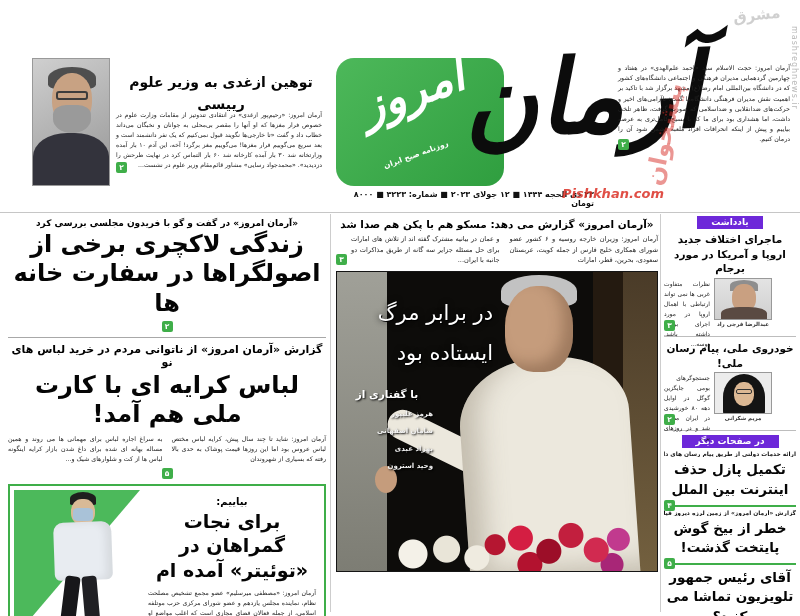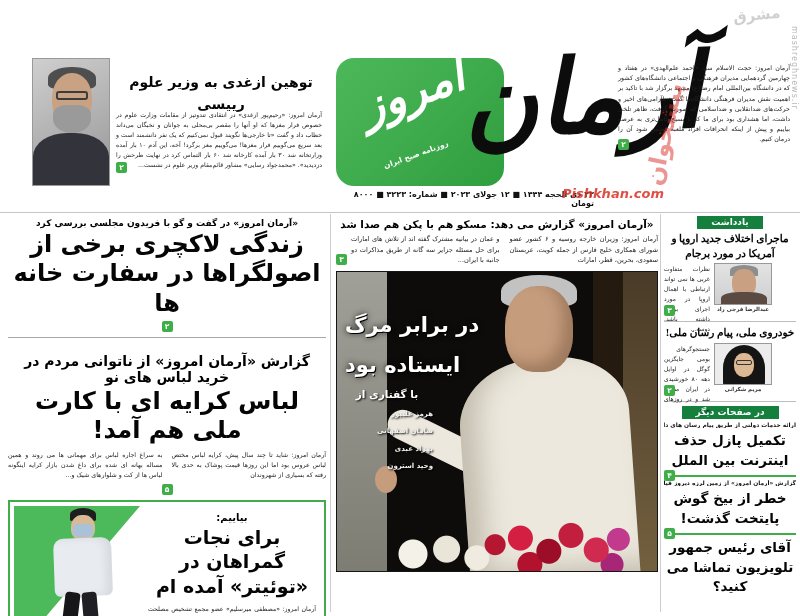--- a/index.html
+++ b/index.html
@@ -45,21 +45,21 @@
   .hr-main { position:absolute; top:212px; left:0; width:800px; border-top:1px solid #c6c6c6; }
   .vl { position:absolute; top:214px; border-left:1px solid #cdcdcd; height:398px; }
   .vl1 { left:330px; } .vl2 { left:660px; }
 
   
   .col-left { position:absolute; left:8px; top:216px; width:318px; }
   .lux-kick { font-size:9px; margin-top:2px; }
   .lux-title { font-size:24px; line-height:1.22; margin-top:2px; letter-spacing:-.5px; }
   .bc { display:block; margin:3px auto 0; }
   .ldiv { border-top:1px solid #a8a8a8; margin-top:5px; }
-  .rent-kick { font-size:14px; margin-top:15px; }
+  .rent-kick { font-size:11px; margin-top:5px; }
   .rent-title { font-size:24px; line-height:1.22; margin-top:2px; letter-spacing:-.5px; }
   .rent-body { display:flex; gap:9px; margin-top:5px; }
   .rent-body > div { flex:1; font-size:6.3px; line-height:1.6; }
 
   .mir-box { position:relative; margin-top:5px; height:164px; border:2px solid #3fae49; background:#fff; overflow:hidden; }
   .mir-tri { position:absolute; left:4px; top:4px; width:0; height:0; border-top:148px solid #4cb95b; border-right:126px solid transparent; }
   .mir-man { position:absolute; left:16px; top:6px; width:112px; height:152px; }
   .mm-cap { position:absolute; left:44px; top:0; width:26px; height:13px; background:#1e1e1e; border-radius:50% 50% 10% 10%; }
   .mm-face { position:absolute; left:45px; top:7px; width:24px; height:26px; background:#d9ba97; border-radius:45%; }
   .mm-mask { position:absolute; left:47px; top:16px; width:20px; height:13px; background:#a9c2d8; border-radius:25%; }
@@ -98,29 +98,29 @@
       radial-gradient(circle at 62% 34%, #c21f3e 0 12px, transparent 13px),
       radial-gradient(circle at 78% 56%, #d12a50 0 12px, transparent 13px),
       radial-gradient(circle at 92% 40%, #c13a8e 0 11px, transparent 12px),
       radial-gradient(circle at 88% 78%, #a82677 0 11px, transparent 12px),
       radial-gradient(circle at 36% 78%, #b3122f 0 12px, transparent 13px); }
   .fl-white { position:absolute; left:48px; bottom:-6px; width:112px; height:48px;
     background:
       radial-gradient(circle at 25% 52%, #f4f1e8 0 14px, transparent 15px),
       radial-gradient(circle at 55% 42%, #e9e5d8 0 13px, transparent 14px),
       radial-gradient(circle at 82% 60%, #efebe0 0 12px, transparent 13px); }
-  .ph-title { position:absolute; left:8px; top:22px; width:148px; color:#fff; font-weight:700; font-size:21px; line-height:1.9; text-align:left; text-shadow:0 0 6px rgba(0,0,0,.9), 1px 1px 0 #000; z-index:4;margin-top:12px; }
+  .ph-title { position:absolute; left:8px; top:22px; width:148px; color:#fff; font-weight:400; font-size:21px; line-height:1.9; text-align:right; text-shadow:0 0 6px rgba(0,0,0,.9), 1px 1px 0 #000; z-index:4; }
   .ph-kick { position:absolute; left:4px; top:116px; width:92px; color:#fff; font-weight:900; font-size:10.5px; text-align:center; text-shadow:1px 1px 2px #000; z-index:4; }
   .ph-names { position:absolute; left:4px; top:134px; width:92px; z-index:4; }
   .ph-names span { display:block; color:#f2f2f2; font-size:7px; font-weight:bold; line-height:2.5; text-align:right; text-shadow:1px 1px 2px #000; }
 
   
   .sidebar { position:absolute; left:664px; top:216px; width:132px; }
-  .sec-label { display:block; width:fit-content; margin:0 auto; background:#15803d; color:#fff; font-size:9px; font-weight:bold; padding:1px 14px 2px; }
-  .note-title { font-size:10.5px; line-height:1.4; margin-top:3px;font-family:Liberation Serif, serif; }
+  .sec-label { display:block; width:fit-content; margin:0 auto; background:#6d28d9; color:#fff; font-size:9px; font-weight:bold; padding:1px 14px 2px; }
+  .note-title { font-size:10.5px; line-height:1.4; margin-top:3px; }
   .note-row { position:relative; height:53px; margin-top:2px; }
   .note-photo { position:absolute; right:24px; top:0; width:58px; height:42px; border:1px solid #999; overflow:hidden; }
   .np-man { background:linear-gradient(#e3e3e3,#cfcfcf); }
   .np-man .f { position:absolute; left:17px; top:5px; width:24px; height:28px; background:#c9a081; border-radius:45%; }
   .np-man .h { position:absolute; left:15px; top:1px; width:28px; height:11px; background:#8e8e8e; border-radius:50% 50% 0 0; }
   .np-man .b { position:absolute; left:6px; bottom:-4px; width:46px; height:16px; background:#5a4a42; border-radius:40% 40% 0 0; }
   .np-woman { background:#ececec; }
   .np-woman .c { position:absolute; left:8px; top:1px; width:42px; height:46px; background:#141414; border-radius:50% 50% 20% 20%; }
   .np-woman .f { position:absolute; left:19px; top:9px; width:20px; height:24px; background:#dcb894; border-radius:45%; }
   .np-woman .g { position:absolute; left:21px; top:16px; width:16px; height:5px; border:1px solid #333; border-radius:2px; }

